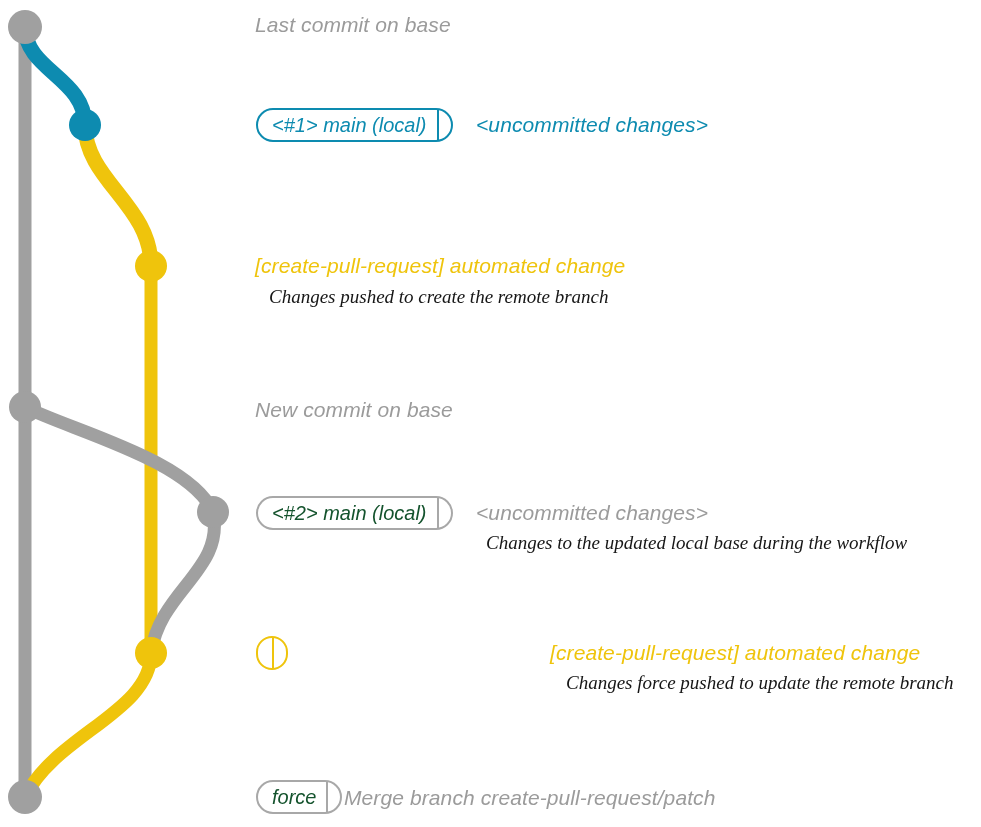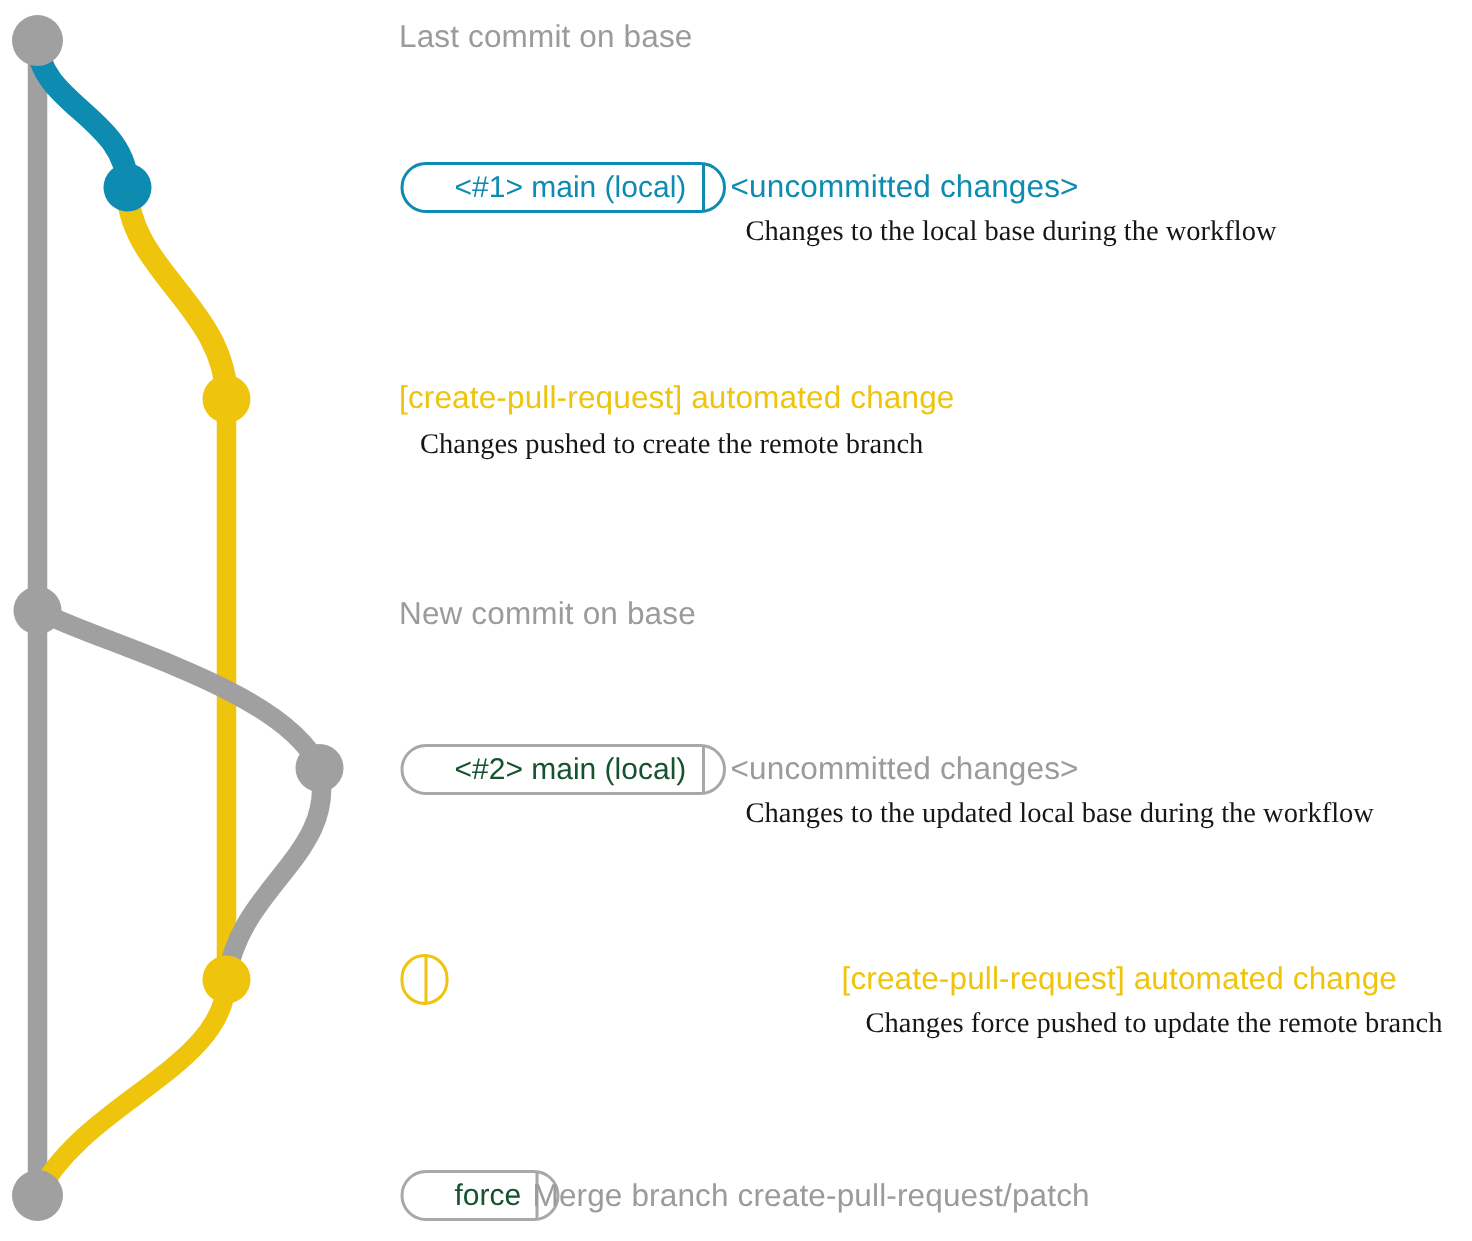--- a/index.html
+++ b/index.html
@@ -21,22 +21,23 @@
   }
   #graph {
     position: absolute;
     left: 0;
     top: 0;
     width: 260px;
     height: 827px;
   }
   .row {
     position: absolute;
-    left: 11px;
+    left: 0;
     width: 802px;
+    font-style: italic;
   }
   .row-inner {
     position: relative;
     height: 100%;
   }
 
   
   .headline {
     position: absolute;
     white-space: nowrap;
@@ -71,21 +72,20 @@
     border-radius: 17px;
     font-family: "Liberation Sans", sans-serif;
     font-size: 20px;
     line-height: 1;
     white-space: nowrap;
     background: #ffffff;
   }
   .badge .badge-text {
     display: block;
     padding-right: 10px;
-    margin-left: 20px;
   }
   .badge .badge-sep {
     display: block;
     width: 0;
     align-self: stretch;
     border-left: 2px solid currentColor;
     margin-left: 0;
   }
   .badge.blue   { color: #0d8bb0; }
   .badge.gray   { color: #a8a8a8; }
@@ -130,21 +130,20 @@
     </div>
   </div>
 
   <div class="row" style="top:108px;height:60px;">
     <div class="row-inner">
       <div class="badge blue" style="left:256px; top:0;">
         <span class="badge-text">&lt;#1&gt; main (local)</span>
         <span class="badge-sep"></span>
       </div>
       <div class="headline blue" style="left:476px; top:4px;">&lt;uncommitted changes&gt;</div>
-      <div class="subtext" style="left:486px; top:36px;">Changes to the local base during the workflow</div>
     </div>
   </div>
 
   <div class="row" style="top:253px;height:60px;">
     <div class="row-inner">
       <div class="headline yellow" style="left:255px; top:0;">[create-pull-request] automated change</div>
       <div class="subtext" style="left:269px; top:33px;">Changes pushed to create the remote branch</div>
     </div>
   </div>
 

